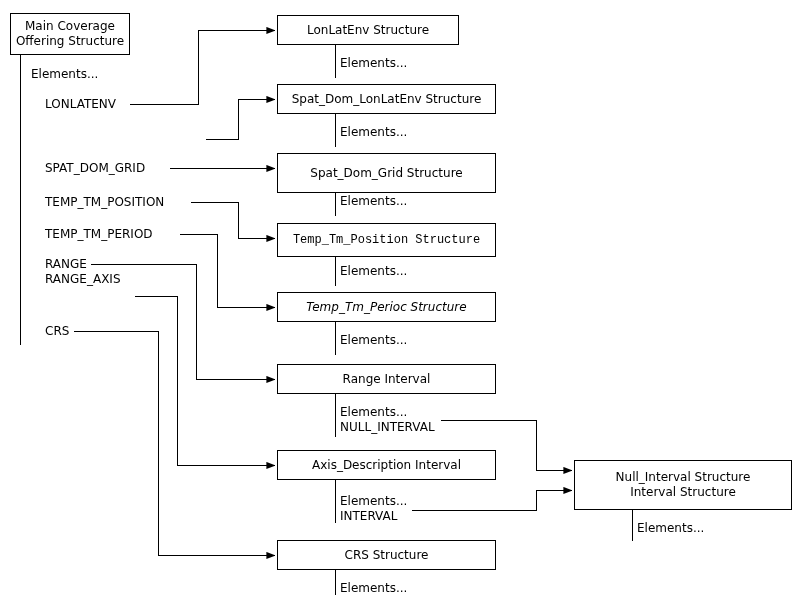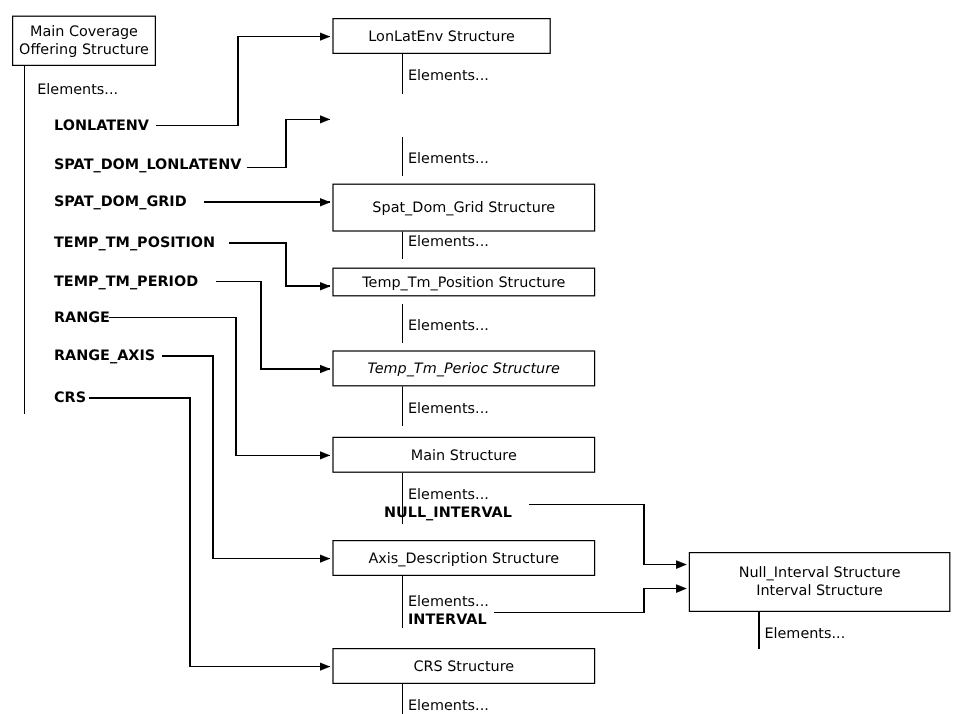--- a/index.html
+++ b/index.html
@@ -46,21 +46,20 @@
     line-height: 15px;
     white-space: nowrap;
     text-align: left;
   }
   .field {
     position: absolute;
     font-size: 12px;
     color: #000000;
     line-height: 15px;
     white-space: nowrap;
-    font-weight: bold;
   }
 </style>
 </head>
 <body>
 
 <div id="canvas">
 
   <svg class="wires" viewBox="0 0 796 595">
     <defs>
       <marker id="arw" markerWidth="9" markerHeight="8" refX="8.6" refY="4" orient="auto" markerUnits="userSpaceOnUse">
@@ -104,58 +103,60 @@
   </svg>
 
   <div class="node" style="left:10px; top:13px; width:120px; height:42px;">
     <span class="ln">Main Coverage</span>
     <span class="ln">Offering Structure</span>
   </div>
 
   <div class="elabel" style="left:31px; top:67px;">Elements...</div>
 
   <div class="field" style="left:45px; top:97px;">LONLATENV</div>
-  <div class="field" style="left:45px; top:130px;">SPAT_DOM_LONLATENV</div>
   <div class="field" style="left:45px; top:161px;">SPAT_DOM_GRID</div>
   <div class="field" style="left:45px; top:195px;">TEMP_TM_POSITION</div>
   <div class="field" style="left:45px; top:227px;">TEMP_TM_PERIOD</div>
   <div class="field" style="left:45px; top:257px;">RANGE</div>
-  <div class="field" style="left:45px; top:289px;">RANGE_AXIS</div>
+  <div class="field" style="left:45px; top:272px;">RANGE_AXIS</div>
   <div class="field" style="left:45px; top:324px;">CRS</div>
 
   <div class="node" style="left:277px; top:15px; width:182px; height:30px;">
     <span class="ln">LonLatEnv Structure</span>
   </div>
   <div class="elabel" style="left:340px; top:56px;">Elements...</div>
 
+  <div class="node" style="left:277px; top:84px; width:219px; height:30px;">
+    <span class="ln">Spat_Dom_LonLatEnv Structure</span>
+  </div>
   <div class="elabel" style="left:340px; top:125px;">Elements...</div>
 
   <div class="node" style="left:277px; top:153px; width:219px; height:40px;">
     <span class="ln">Spat_Dom_Grid Structure</span>
   </div>
   <div class="elabel" style="left:340px; top:194px;">Elements...</div>
 
-  <div class="node" style="left:277px; top:223px; width:219px; height:24px;">
+  <div class="node" style="left:277px; top:223px; width:219px; height:34px;font-family:Liberation Mono, monospace;">
     <span class="ln">Temp_Tm_Position Structure</span>
   </div>
   <div class="elabel" style="left:340px; top:264px;">Elements...</div>
 
   <div class="node" style="left:277px; top:292px; width:219px; height:30px;font-style:italic;">
     <span class="ln">Temp_Tm_Perioc Structure</span>
   </div>
   <div class="elabel" style="left:340px; top:333px;">Elements...</div>
 
   <div class="node" style="left:277px; top:364px; width:219px; height:30px;">
-    <span class="ln">Main Structure</span>
+    <span class="ln">Range Interval</span>
   </div>
   <div class="elabel" style="left:340px; top:405px;">Elements...</div>
-  <div class="field" style="left:320px; top:420px;">NULL_INTERVAL</div>
+  <div class="field" style="left:340px; top:420px;">NULL_INTERVAL</div>
 
   <div class="node" style="left:277px; top:450px; width:219px; height:30px;">
-    <span class="ln">Axis_Description Structure</span>
+    <span class="ln">Axis_Description Interval</span>
   </div>
   <div class="elabel" style="left:340px; top:494px;">Elements...</div>
   <div class="field" style="left:340px; top:509px;">INTERVAL</div>
 
   <div class="node" style="left:277px; top:540px; width:219px; height:30px;text-align:right;">
     <span class="ln">CRS Structure</span>
   </div>
   <div class="elabel" style="left:340px; top:581px;">Elements...</div>
 
   <div class="node" style="left:574px; top:460px; width:218px; height:50px;">

